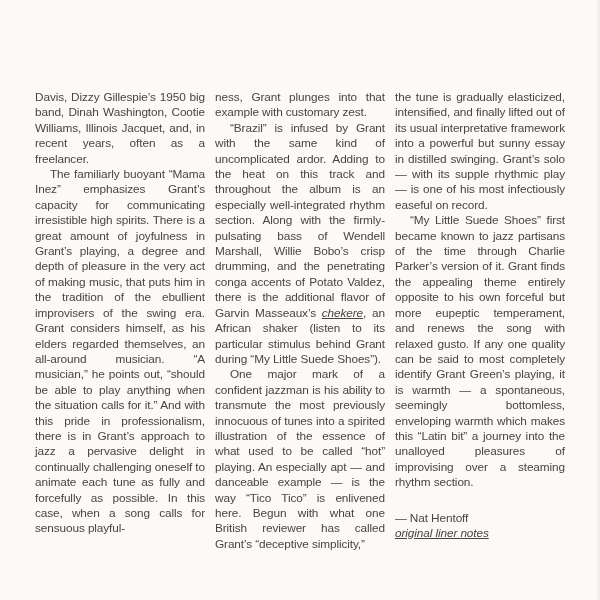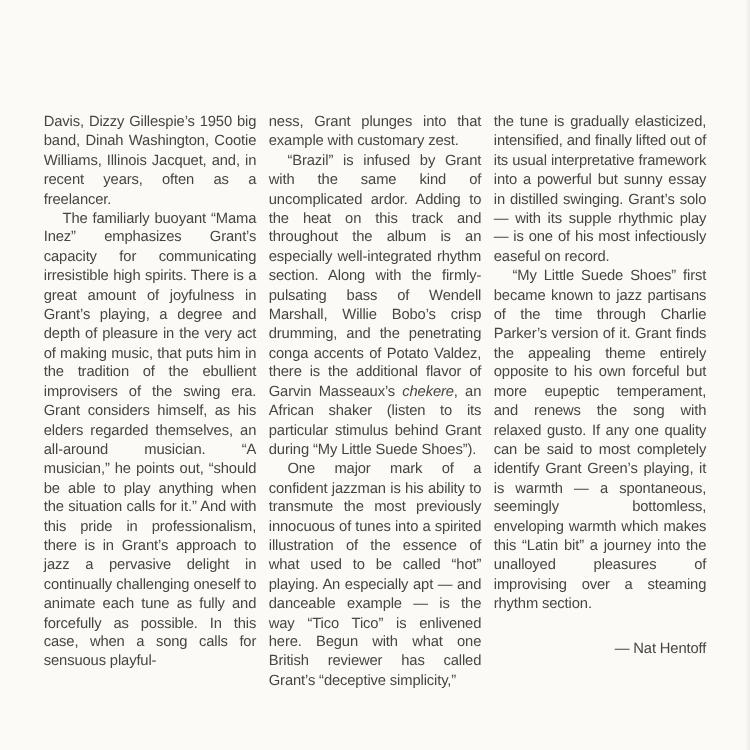--- a/index.html
+++ b/index.html
@@ -46,23 +46,24 @@
   }
   p.para {
     margin: 0;
     text-indent: 0;
   }
   p.para.indent {
     text-indent: 15px;
   }
   .it {
     font-style: italic;
+    text-decoration: underline;
   }
   .signature {
-    text-align: right;
+    text-align: left;
     margin-top: 20px;
   }
   .signature div {
     line-height: 15.4px;
   }
 </style>
 </head>
 <body style="background: rgb(251, 250, 247);">
 
 <div class="page" style="color: rgb(71, 69, 66);">
@@ -74,16 +75,17 @@
     <div class="col">
         <p class="para"><span>ness, Grant plunges into that example with customary zest.</span></p>
         <p class="para indent"><span>“Brazil” is infused by Grant with the same kind of uncomplicated ardor. Adding to the heat on this track and throughout the album is an especially well-integrated rhythm section. Along with the firmly-pulsating bass of Wendell Marshall, Willie Bobo’s crisp drumming, and the penetrating conga accents of Potato Valdez, there is the additional flavor of Garvin Masseaux’s </span><span class="it">chekere</span><span>, an African shaker (listen to its particular stimulus behind Grant during “My Little Suede Shoes”).</span></p>
         <p class="para indent"><span>One major mark of a confident jazzman is his ability to transmute the most previously innocuous of tunes into a spirited illustration of the essence of what used to be called “hot” playing. An especially apt — and danceable example — is the way “Tico Tico” is enlivened here. Begun with what one British reviewer has called Grant’s “deceptive simplicity,”</span></p>
       </div>
     <div class="col">
         <p class="para"><span>the tune is gradually elasticized, intensified, and finally lifted out of its usual interpretative framework into a powerful but sunny essay in distilled swinging. Grant’s solo — with its supple rhythmic play — is one of his most infectiously easeful on record.</span></p>
         <p class="para indent"><span>“My Little Suede Shoes” first became known to jazz partisans of the time through Charlie Parker’s version of it. Grant finds the appealing theme entirely opposite to his own forceful but more eupeptic temperament, and renews the song with relaxed gusto. If any one quality can be said to most completely identify Grant Green’s playing, it is warmth — a spontaneous, seemingly bottomless, enveloping warmth which makes this “Latin bit” a journey into the unalloyed pleasures of improvising over a steaming rhythm section.</span></p>
       <div class="signature">
         <div>— Nat Hentoff</div>
+        <div class="it">original liner notes</div>
       </div>
     </div>
   </div>
 </div>
 
 </body></html>

